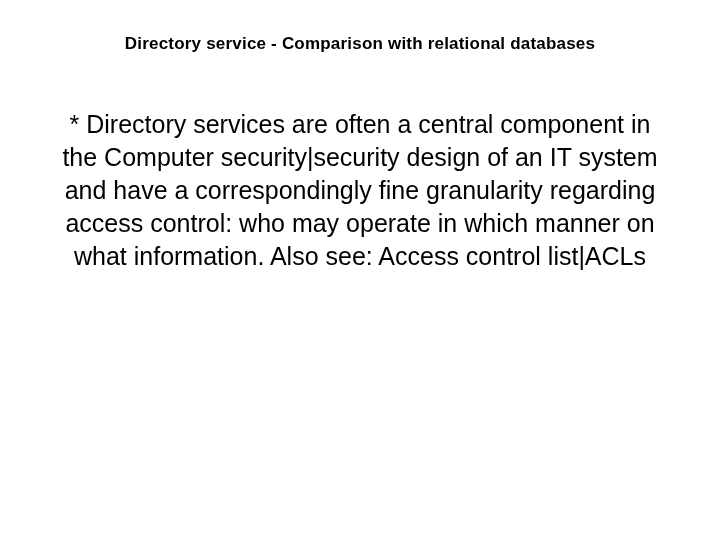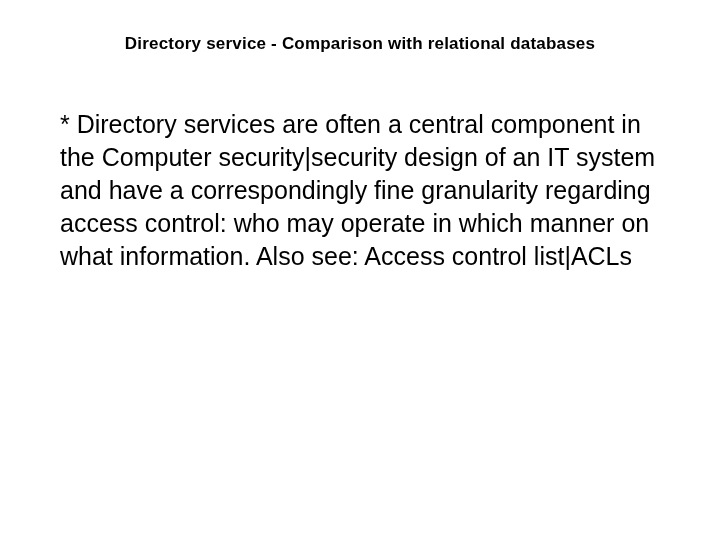--- a/index.html
+++ b/index.html
@@ -26,21 +26,21 @@
     text-align: center;
     font-size: 17px;
     font-weight: bold;
     letter-spacing: 0.2px;
   }
   .body {
     position: absolute;
     top: 108px;
     left: 60px;
     right: 60px;
-    text-align: left;
+    text-align: center;
     font-size: 25px;
     line-height: 1.32;
   }
   .footer {
     position: absolute;
     bottom: 30px;
     right: 58px;
     font-size: 11px;
     letter-spacing: 0.2px;
     text-align: right;

